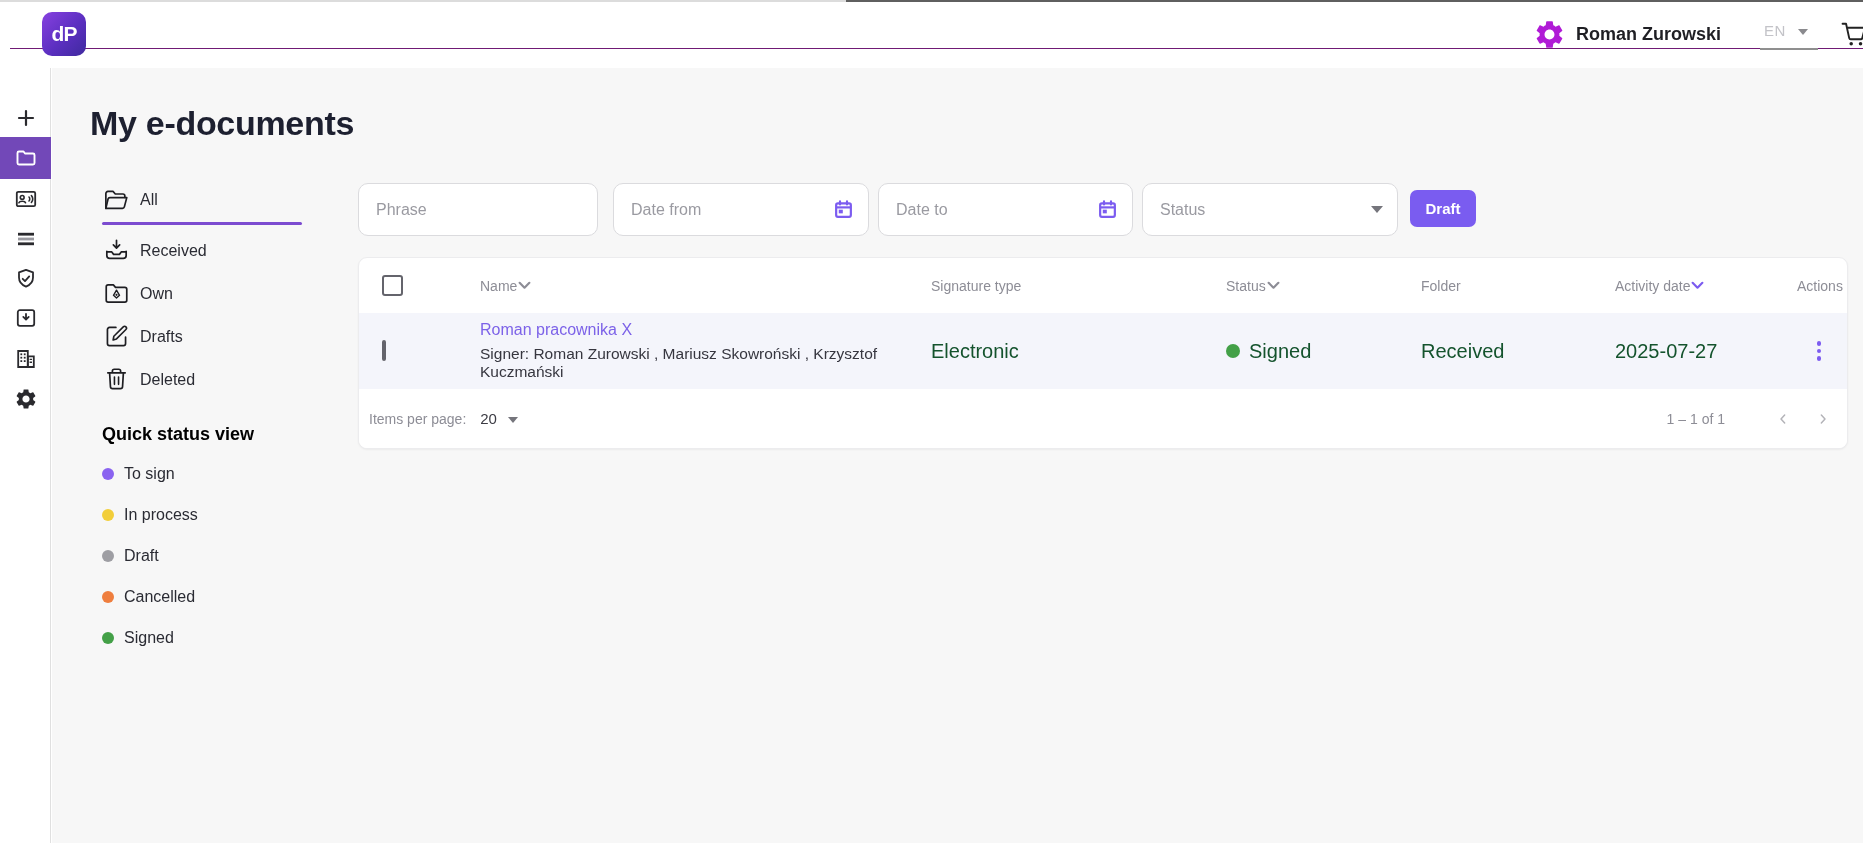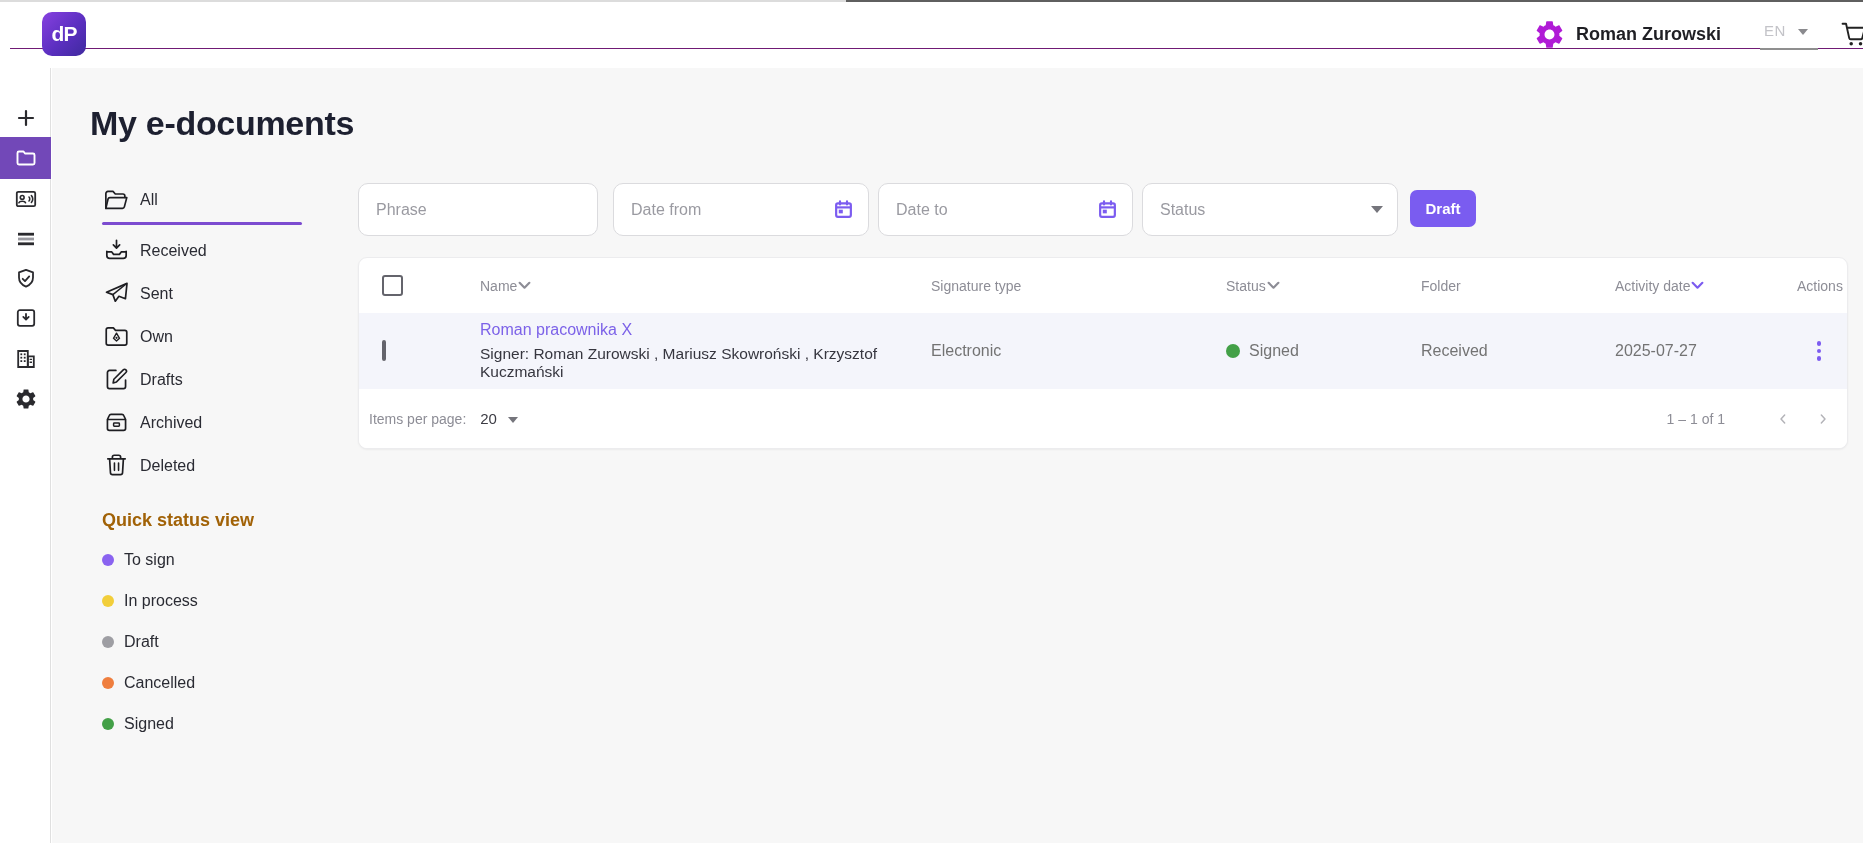--- a/index.html
+++ b/index.html
@@ -44,21 +44,21 @@
                 color:#1d2030; letter-spacing:-.3px; }
 
   
   .folders { position:absolute; left:50px; top:117px; width:230px; }
   .folder-item { display:flex; align-items:center; gap:9px; height:30px; margin-bottom:13px;
                  cursor:pointer; }
   .folder-item svg { width:29px; height:29px; flex:0 0 29px; }
   .folder-label { font-size:16px; color:#2a2b33; }
   .all-underline { width:200px; height:2.5px; background:#7c4cd0; border-radius:2px;
                    margin:-6px 0 11px 0; }
-  .qs-title { margin-top:29px; font-size:18px; font-weight:700; color:#a16207; }
+  .qs-title { margin-top:29px; font-size:18px; font-weight:700; color:#000000; }
   .qs-item { display:flex; align-items:center; gap:10px; height:24px; margin-top:17px; cursor:pointer; }
   .qs-dot { width:12px; height:12px; border-radius:50%; flex:0 0 12px; }
   .qs-label { font-size:16px; color:#2a2b33; }
 
   
   .filterbar { position:absolute; left:306px; top:115px; height:53px; display:flex; align-items:flex-start; }
   .f-field { height:53px; background:#fff; border:1px solid #dbdbde; border-radius:10px;
              display:flex; align-items:center; padding:0 14px 0 17px; cursor:text; }
   .f-field input { border:none; outline:none; width:100%; font-size:16px; color:#3a3a42;
                    font-family:inherit; background:transparent; }
@@ -87,21 +87,21 @@
   .c4 { padding-left:6px; }  .c5 { padding-left:10px; } .c6 { padding-left:11px; }
   .c7 { justify-self:end; padding-right:16px; }
   .sort-ch { width:13px; height:9px; }
   .sort-ch path { fill:none; stroke:#8d8d96; stroke-width:2; stroke-linecap:round; stroke-linejoin:round; }
   .sort-active path { stroke:#7c5cf0; }
   .checkbox { width:21px; height:21px; border:2.4px solid #64646c; border-radius:3px;
               background:#fff; cursor:pointer; }
   .data-row { height:76px; background:#f4f5fb; cursor:default; }
   .doc-link { font-size:16px; color:#7c62e8; cursor:pointer; display:inline-block; margin-bottom:6px; }
   .doc-signer { font-size:15.5px; color:#36363f; }
-  .cell-txt { font-size:16px; color:#737373; }
+  .cell-txt { font-size:20px; color:#14532d; }
   .status-cell { display:flex; align-items:center; gap:9px; }
   .row-dot { width:14px; height:14px; border-radius:50%; }
   .dots-btn { display:flex; flex-direction:column; gap:3px; padding:6px 10px; cursor:pointer; }
   .dots-btn i { width:4.5px; height:4.5px; border-radius:50%; background:#7c5cf0; }
 
   
   .paginator { height:59px; display:flex; align-items:center; background:#fff;
                padding:0 4px 0 10px; }
   .pg-label { font-size:14px; color:#8d8d96; }
   .pg-select { display:flex; align-items:center; gap:11px; margin-left:14px; cursor:pointer; }
@@ -222,53 +222,38 @@
 
       <div class="folder-item">
         <svg class="ico" viewBox="0 0 24 24">
           <path d="M12 3.6v6.2M9.4 7.4l2.6 2.6 2.6-2.6" fill="none" stroke="#1e1e22" stroke-width="1.7" stroke-linecap="round" stroke-linejoin="round"></path>
           <path d="M4 12.6v3.5a2.4 2.4 0 0 0 2.4 2.4h11.2a2.4 2.4 0 0 0 2.4-2.4v-3.5" fill="none" stroke="#1e1e22" stroke-width="1.7" stroke-linecap="round"></path>
           <path d="M4 13.2h4.1l1.5 2h4.8l1.5-2H20" fill="none" stroke="#1e1e22" stroke-width="1.7" stroke-linejoin="round"></path>
         </svg>
         <span class="folder-label">Received</span>
       </div>
 
-      <div class="folder-item">
-        <svg class="ico" viewBox="0 0 24 24">
-          <path d="m20.7 3.6-17 7.3 5.3 2 2 5.5 3-4.1 5.4 2z" fill="none" stroke="#1e1e22" stroke-width="1.7" stroke-linejoin="round"></path>
-          <path d="m9 12.9 11.2-9" fill="none" stroke="#1e1e22" stroke-width="1.5"></path>
-        </svg>
-        <span class="folder-label">Sent</span>
-      </div>
 
       <div class="folder-item">
         <svg class="ico" viewBox="0 0 24 24">
           <path d="M3.5 17.5v-11A1.6 1.6 0 0 1 5.1 4.9h4.3l1.8 2h7.7a1.6 1.6 0 0 1 1.6 1.6v9a1.6 1.6 0 0 1-1.6 1.6H5.1a1.6 1.6 0 0 1-1.6-1.6z" fill="none" stroke="#1e1e22" stroke-width="1.7" stroke-linejoin="round"></path>
           <path d="M12 9.2 14.5 13.5 12 15.7 9.5 13.5z" fill="none" stroke="#1e1e22" stroke-width="1.4" stroke-linejoin="round"></path>
           <circle cx="12" cy="13.1" r="0.9" fill="#1e1e22"></circle>
         </svg>
         <span class="folder-label">Own</span>
       </div>
 
       <div class="folder-item">
         <svg class="ico" viewBox="0 0 24 24">
           <path d="M11.5 4.5H6.2a1.7 1.7 0 0 0-1.7 1.7v11.6a1.7 1.7 0 0 0 1.7 1.7h11.6a1.7 1.7 0 0 0 1.7-1.7v-5.3" fill="none" stroke="#1e1e22" stroke-width="1.7" stroke-linecap="round"></path>
           <path d="m9.2 14.9.6-3.1 7.8-7.8a1.55 1.55 0 0 1 2.2 2.2l-7.8 7.8z" fill="none" stroke="#1e1e22" stroke-width="1.6" stroke-linejoin="round"></path>
         </svg>
         <span class="folder-label">Drafts</span>
       </div>
 
-      <div class="folder-item">
-        <svg class="ico" viewBox="0 0 24 24">
-          <path d="M4.5 9.5h15v7.4a1.6 1.6 0 0 1-1.6 1.6H6.1a1.6 1.6 0 0 1-1.6-1.6z" fill="none" stroke="#1e1e22" stroke-width="1.7" stroke-linejoin="round"></path>
-          <path d="m4.5 9.5 1.5-3.3a1.6 1.6 0 0 1 1.5-1h9a1.6 1.6 0 0 1 1.5 1l1.5 3.3" fill="none" stroke="#1e1e22" stroke-width="1.7" stroke-linejoin="round"></path>
-          <rect x="9.6" y="12.4" width="4.8" height="2.6" rx="0.6" fill="none" stroke="#1e1e22" stroke-width="1.5"></rect>
-        </svg>
-        <span class="folder-label">Archived</span>
-      </div>
 
       <div class="folder-item">
         <svg class="ico" viewBox="0 0 24 24">
           <path d="M4.8 6.5h14.4M8.6 6.5V5A1.5 1.5 0 0 1 10.1 3.5h3.8A1.5 1.5 0 0 1 15.4 5v1.5" fill="none" stroke="#1e1e22" stroke-width="1.7" stroke-linecap="round"></path>
           <path d="M6.3 6.5 7 18a1.7 1.7 0 0 0 1.7 1.6h6.6A1.7 1.7 0 0 0 17 18l.7-11.5" fill="none" stroke="#1e1e22" stroke-width="1.7" stroke-linecap="round" stroke-linejoin="round"></path>
           <path d="M10.3 10v6M13.7 10v6" fill="none" stroke="#1e1e22" stroke-width="1.6" stroke-linecap="round"></path>
         </svg>
         <span class="folder-label">Deleted</span>
       </div>
 

